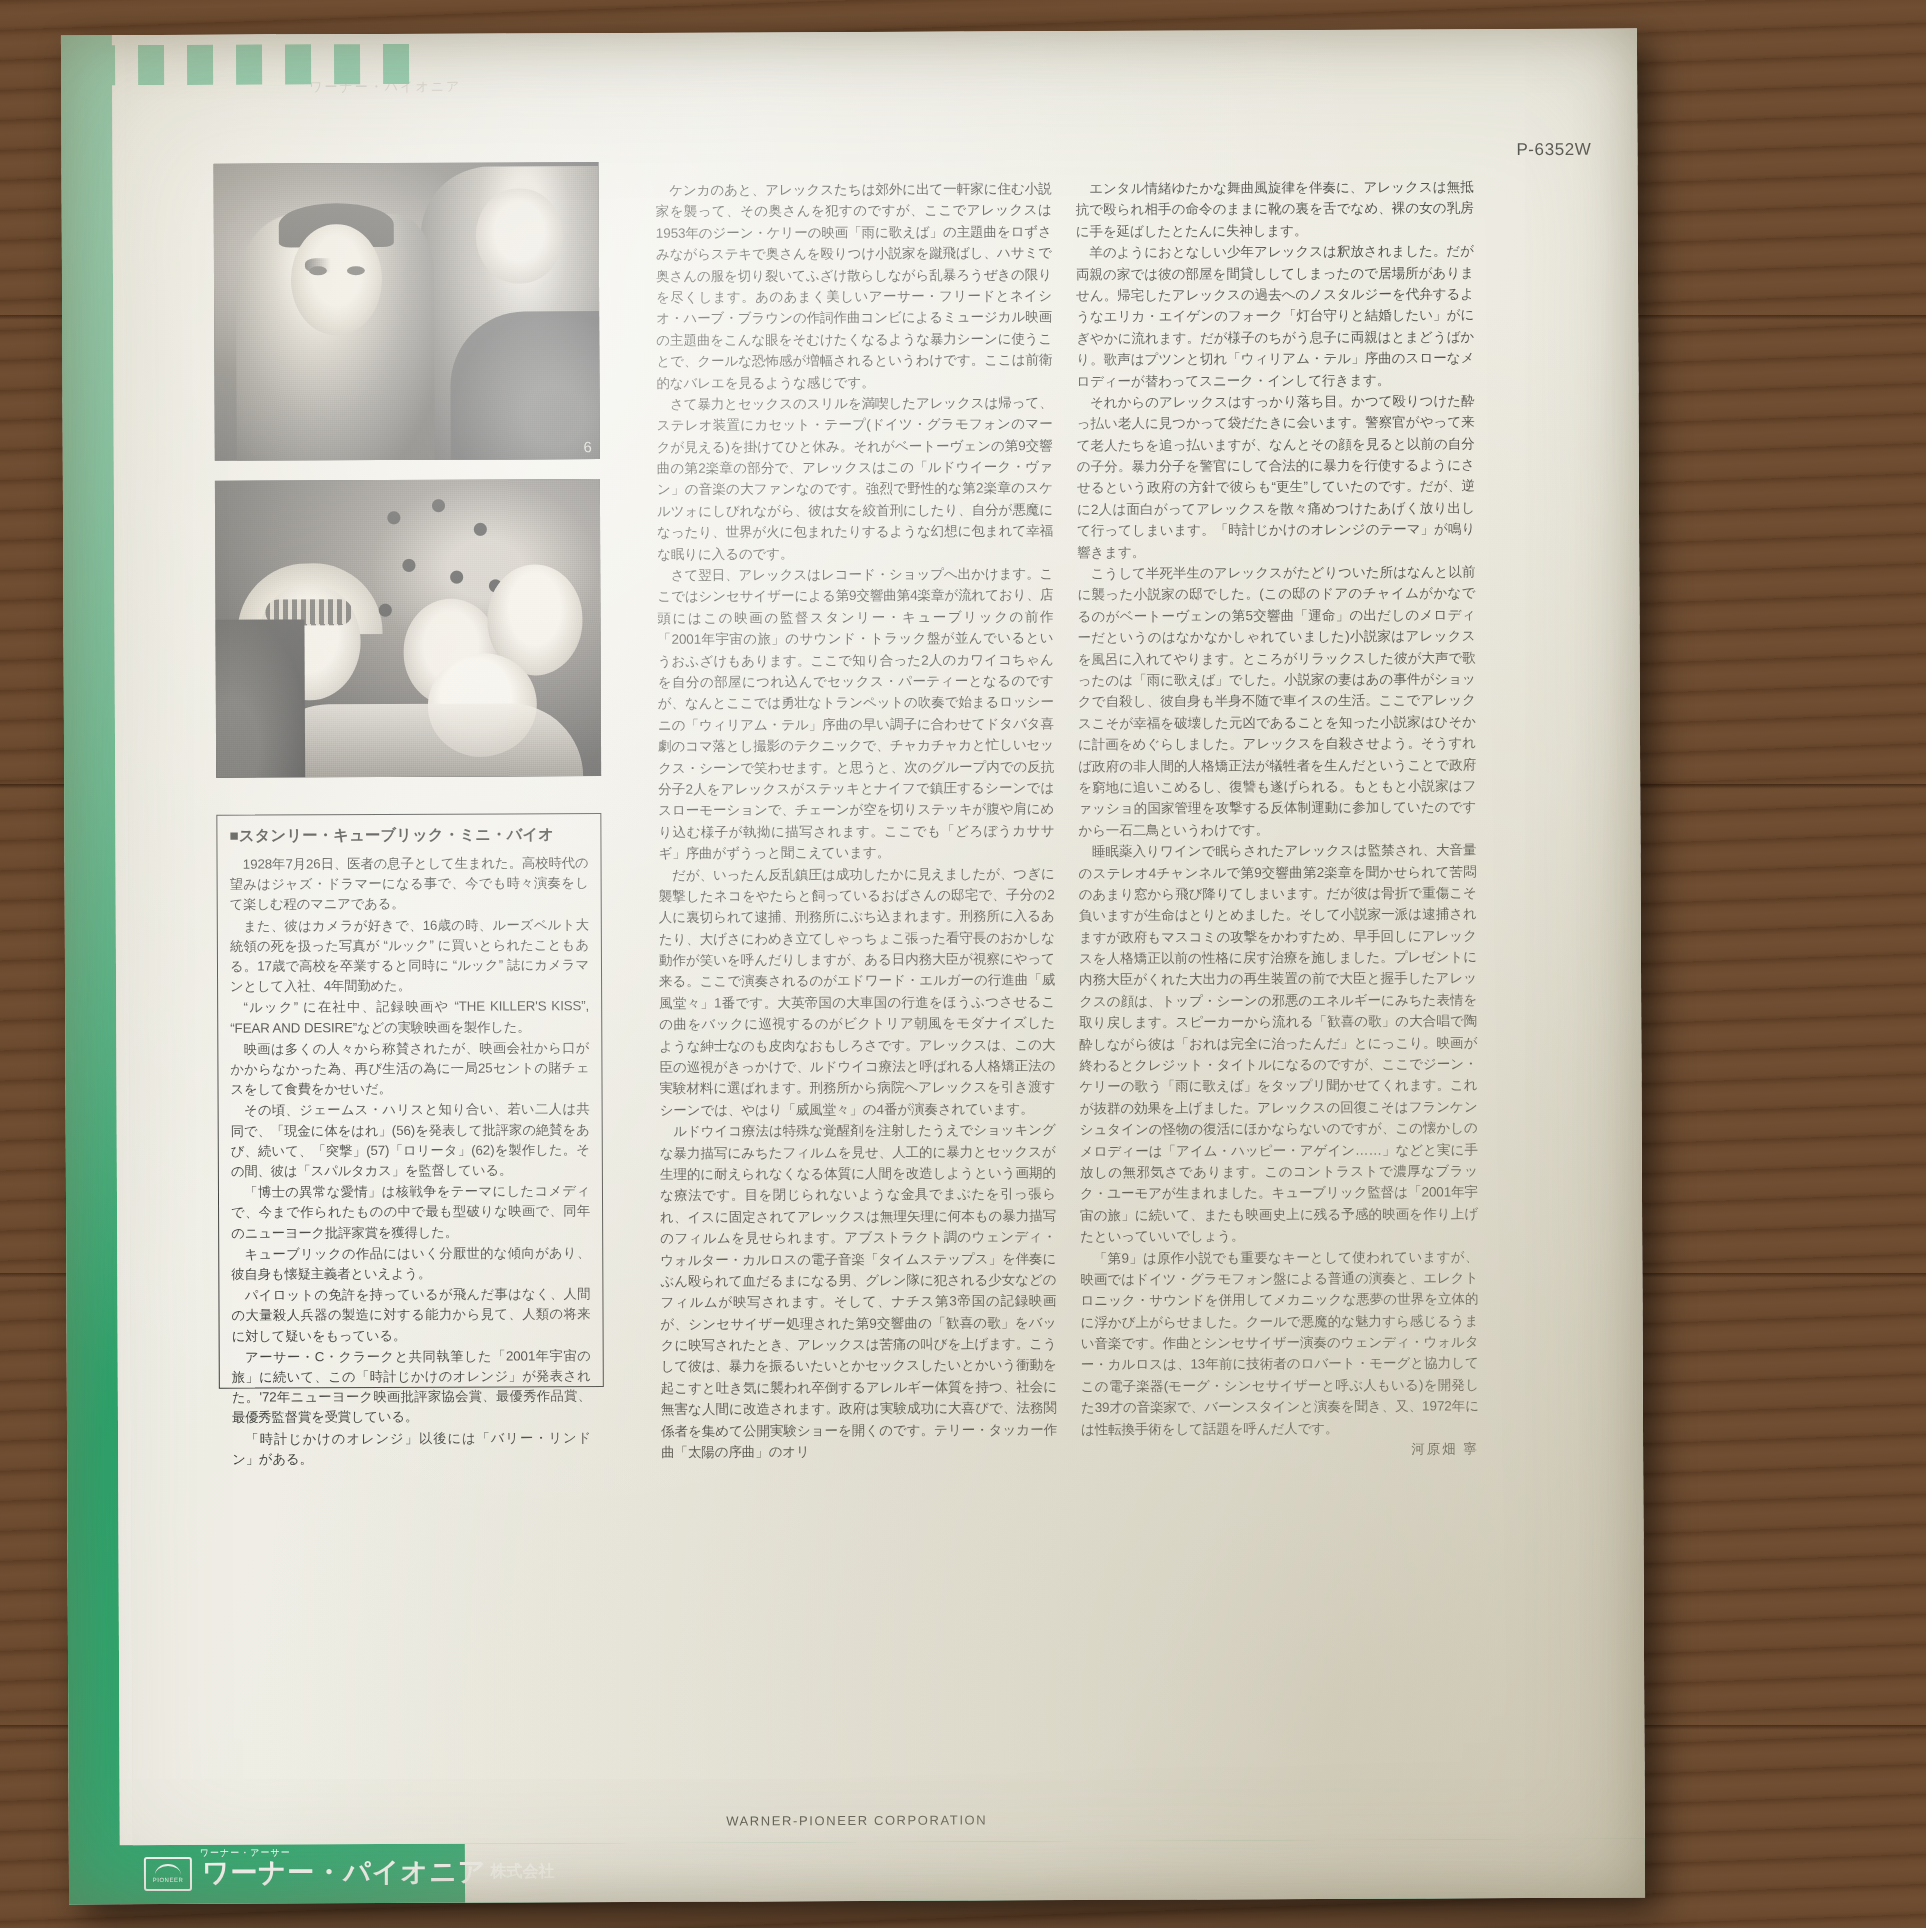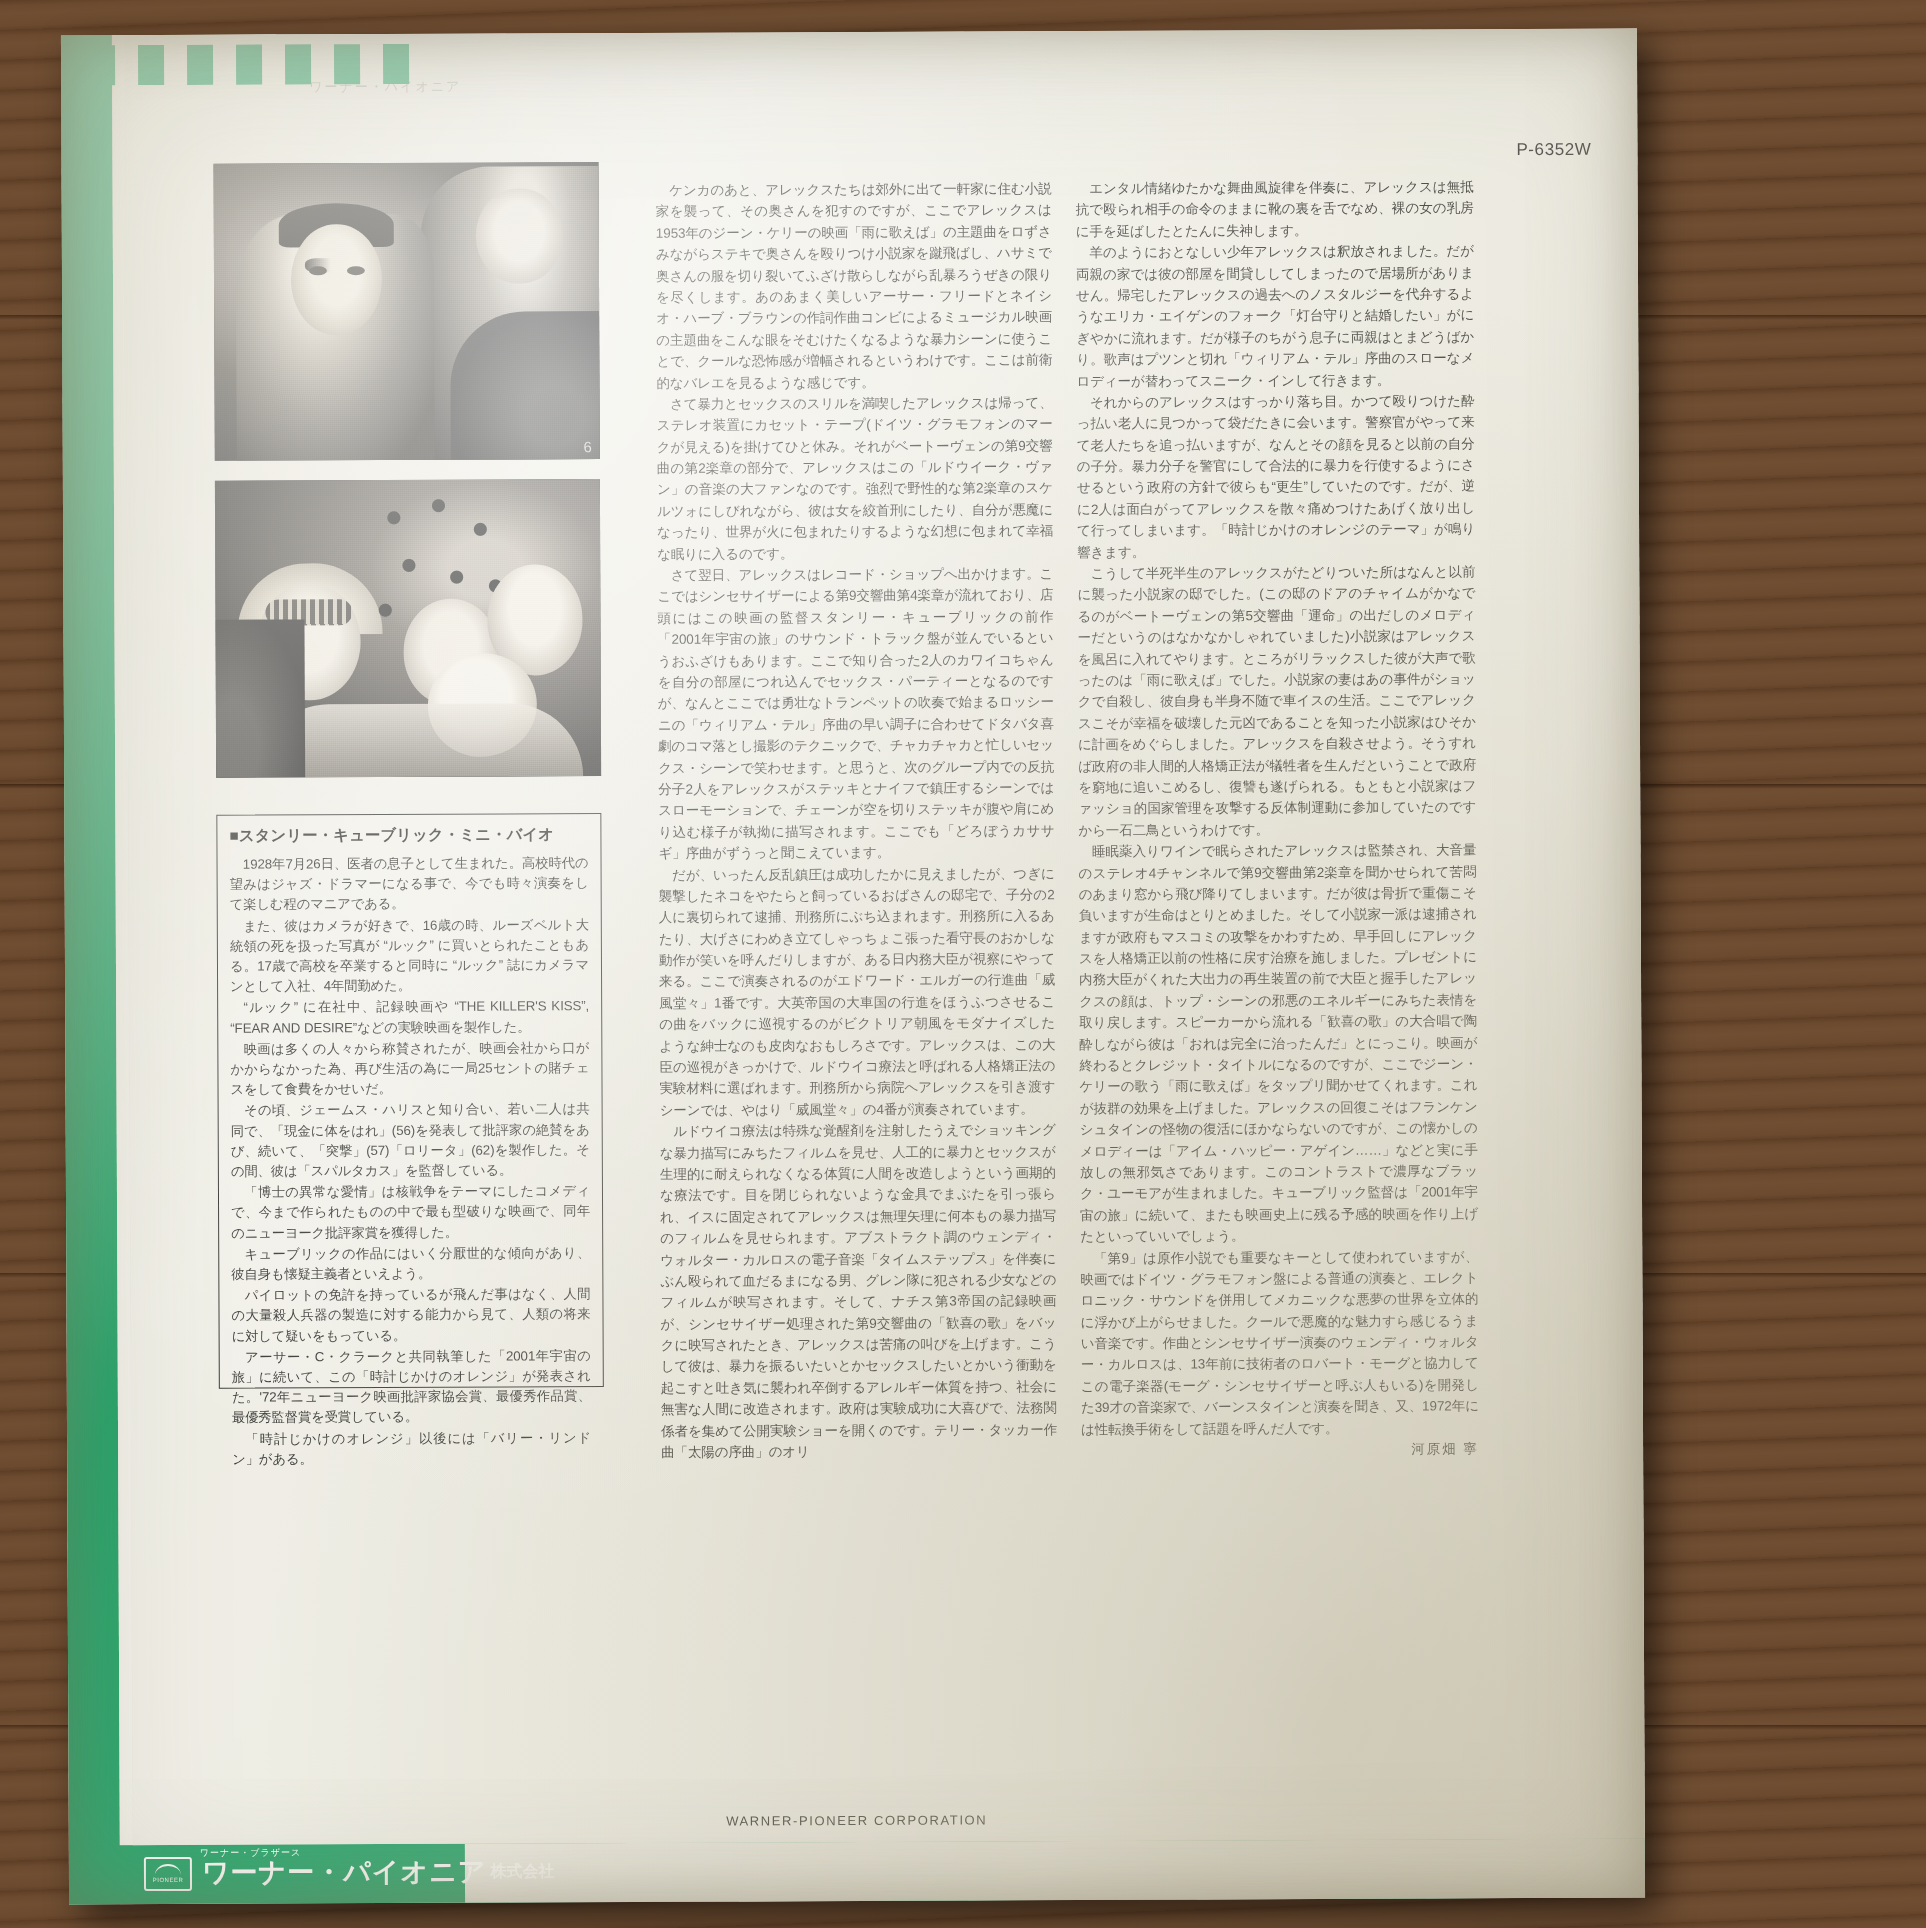--- a/index.html
+++ b/index.html
@@ -512,21 +512,21 @@
     <p>羊のようにおとなしい少年アレックスは釈放されました。だが両親の家では彼の部屋を間貸ししてしまったので居場所がありません。帰宅したアレックスの過去へのノスタルジーを代弁するようなエリカ・エイゲンのフォーク「灯台守りと結婚したい」がにぎやかに流れます。だが様子のちがう息子に両親はとまどうばかり。歌声はプツンと切れ「ウィリアム・テル」序曲のスローなメロディーが替わってスニーク・インして行きます。</p>
     <p>それからのアレックスはすっかり落ち目。かつて殴りつけた酔っ払い老人に見つかって袋だたきに会います。警察官がやって来て老人たちを追っ払いますが、なんとその顔を見ると以前の自分の子分。暴力分子を警官にして合法的に暴力を行使するようにさせるという政府の方針で彼らも“更生”していたのです。だが、逆に2人は面白がってアレックスを散々痛めつけたあげく放り出して行ってしまいます。「時計じかけのオレンジのテーマ」が鳴り響きます。</p>
     <p>こうして半死半生のアレックスがたどりついた所はなんと以前に襲った小説家の邸でした。(この邸のドアのチャイムがかなでるのがベートーヴェンの第5交響曲「運命」の出だしのメロディーだというのはなかなかしゃれていました)小説家はアレックスを風呂に入れてやります。ところがリラックスした彼が大声で歌ったのは「雨に歌えば」でした。小説家の妻はあの事件がショックで自殺し、彼自身も半身不随で車イスの生活。ここでアレックスこそが幸福を破壊した元凶であることを知った小説家はひそかに計画をめぐらしました。アレックスを自殺させよう。そうすれば政府の非人間的人格矯正法が犠牲者を生んだということで政府を窮地に追いこめるし、復讐も遂げられる。もともと小説家はファッショ的国家管理を攻撃する反体制運動に参加していたのですから一石二鳥というわけです。</p>
     <p>睡眠薬入りワインで眠らされたアレックスは監禁され、大音量のステレオ4チャンネルで第9交響曲第2楽章を聞かせられて苦悶のあまり窓から飛び降りてしまいます。だが彼は骨折で重傷こそ負いますが生命はとりとめました。そして小説家一派は逮捕されますが政府もマスコミの攻撃をかわすため、早手回しにアレックスを人格矯正以前の性格に戻す治療を施しました。プレゼントに内務大臣がくれた大出力の再生装置の前で大臣と握手したアレックスの顔は、トップ・シーンの邪悪のエネルギーにみちた表情を取り戻します。スピーカーから流れる「歓喜の歌」の大合唱で陶酔しながら彼は「おれは完全に治ったんだ」とにっこり。映画が終わるとクレジット・タイトルになるのですが、ここでジーン・ケリーの歌う「雨に歌えば」をタップリ聞かせてくれます。これが抜群の効果を上げました。アレックスの回復こそはフランケンシュタインの怪物の復活にほかならないのですが、この懐かしのメロディーは「アイム・ハッピー・アゲイン……」などと実に手放しの無邪気さであります。このコントラストで濃厚なブラック・ユーモアが生まれました。キューブリック監督は「2001年宇宙の旅」に続いて、またも映画史上に残る予感的映画を作り上げたといっていいでしょう。</p>
     <p>「第9」は原作小説でも重要なキーとして使われていますが、映画ではドイツ・グラモフォン盤による普通の演奏と、エレクトロニック・サウンドを併用してメカニックな悪夢の世界を立体的に浮かび上がらせました。クールで悪魔的な魅力すら感じるうまい音楽です。作曲とシンセサイザー演奏のウェンディ・ウォルター・カルロスは、13年前に技術者のロバート・モーグと協力してこの電子楽器(モーグ・シンセサイザーと呼ぶ人もいる)を開発した39才の音楽家で、バーンスタインと演奏を聞き、又、1972年には性転換手術をして話題を呼んだ人です。</p>
     <div class="sig">河原畑 寧</div>
   </div>
 
   <div class="footer-corp">WARNER-PIONEER CORPORATION</div>
 
-  <div class="footer-brand-top">ワーナー・ブラザース</div>
+  <div class="footer-brand-top">ワーナー・アーサー</div>
 
   <div class="footer-logo">
     <div class="pioneer-mark">
       <div class="tune"></div>
       <div class="pname">PIONEER</div>
     </div>
     <div class="footer-brand-jp">ワーナー・パイオニア</div>
     <div class="footer-brand-sub">株式会社</div>
   </div>
 

